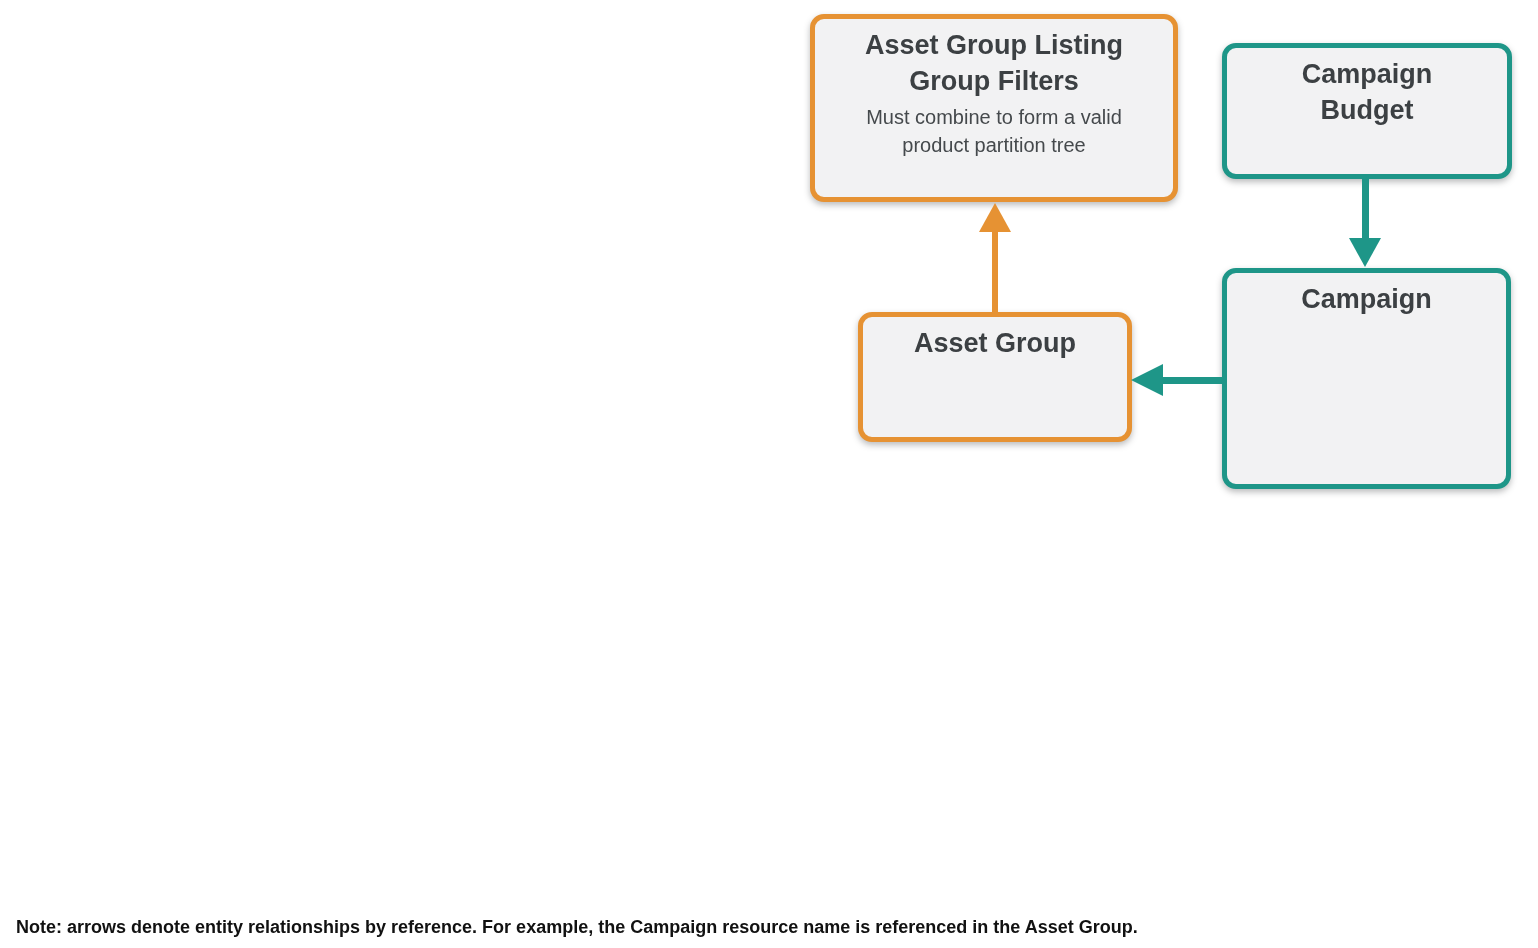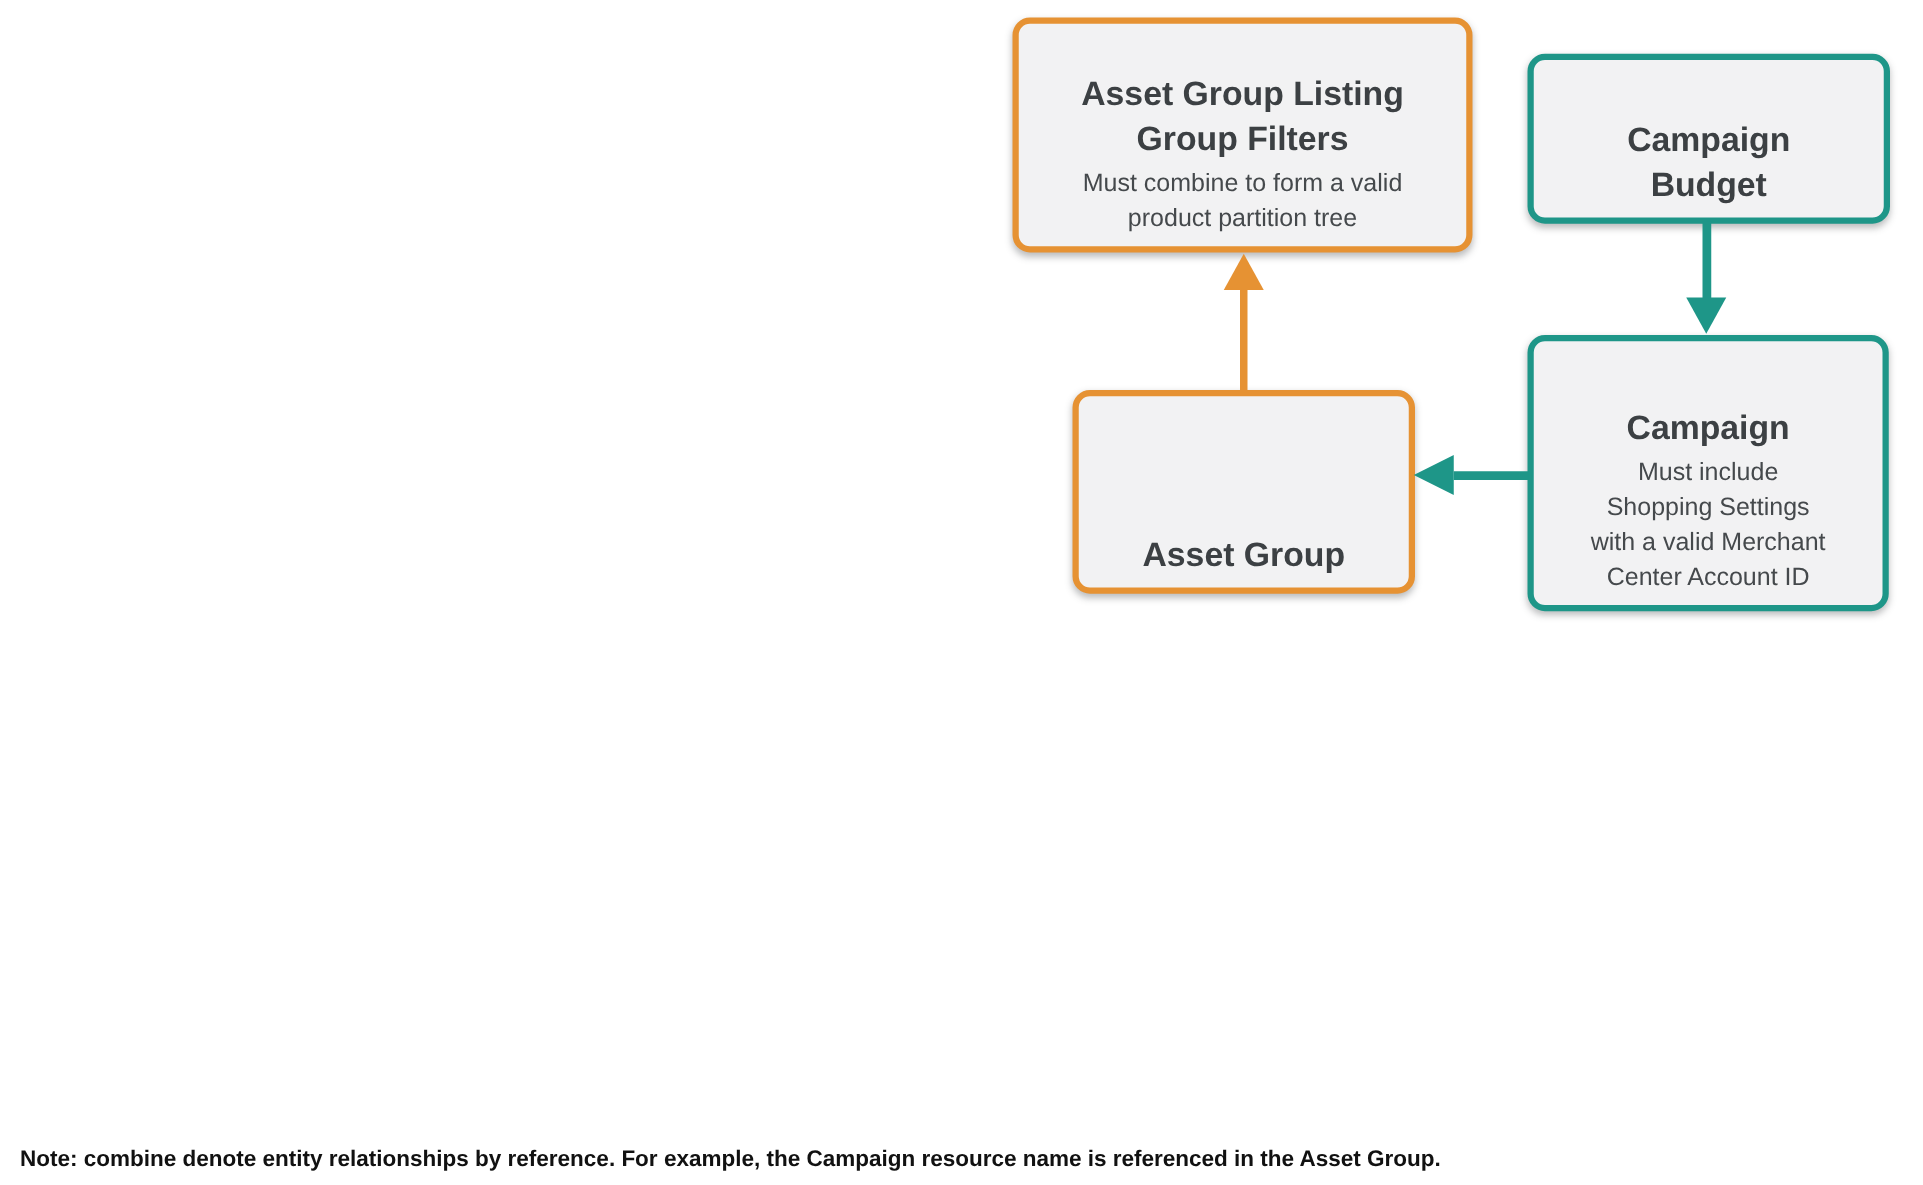--- a/index.html
+++ b/index.html
@@ -19,21 +19,21 @@
     position: absolute;
     box-sizing: border-box;
     background: var(--box_fill);
     border-width: 5px;
     border-style: solid;
     border-radius: 14px;
     box-shadow: 0 3px 6px rgba(60, 64, 67, 0.35);
     display: flex;
     flex-direction: column;
     align-items: center;
-    justify-content: flex-end;
+    justify-content: flex-start;
     text-align: center;
     padding: 8px 14px;
   }
   .node.accent-orange { border-color: var(--orange); }
   .node.accent-teal   { border-color: var(--teal); }
   .node-title {
     color: var(--title_text);
     font-size: 27px;
     font-weight: 700;
     line-height: 36px;
@@ -46,21 +46,21 @@
     line-height: 28px;
     white-space: pre-line;
     margin-top: 4px;
   }
   .node-subtitle:empty { display: none; }
 
   
   .pos-filters        { left: 810px;  top: 14px;  width: 368px; height: 188px; }
   .pos-campaign-budget{ left: 1222px; top: 43px;  width: 290px; height: 136px; }
   .pos-campaign       { left: 1222px; top: 268px; width: 289px; height: 221px; }
-  .pos-asset-group    { left: 858px;  top: 312px; width: 274px; height: 163px; }
+  .pos-asset-group    { left: 858px;  top: 312px; width: 274px; height: 130px; }
 
   
   .shaft { position: absolute; }
   .shaft.orange-bg { background: var(--orange); }
   .shaft.teal-bg   { background: var(--teal); }
   .head {
     position: absolute;
     width: 0;
     height: 0;
   }
@@ -113,35 +113,31 @@
   </div>
 
   <div class="node accent-teal pos-campaign-budget">
     <div class="node-title">Campaign
 Budget</div>
 
   </div>
 
   <div class="node accent-teal pos-campaign">
     <div class="node-title">Campaign</div>
-    <div class="node-subtitle">Must include
-Shopping Settings
-with a valid Merchant
-Center Account ID</div>
   </div>
 
   <div class="node accent-orange pos-asset-group">
     <div class="node-title">Asset Group</div>
 
   </div>
 
   <div class="shaft orange-bg a1-shaft"></div>
   <div class="head head-up a1-head"></div>
 
   <div class="shaft teal-bg a2-shaft"></div>
   <div class="head head-down a2-head"></div>
 
   <div class="shaft teal-bg a3-shaft"></div>
   <div class="head head-left a3-head"></div>
 
-  <div class="note">Note: combine denote entity relationships by reference. For example, the Campaign resource name is referenced in the Asset Group.</div>
+  <div class="note">Note: arrows denote entity relationships by reference. For example, the Campaign resource name is referenced in the Asset Group.</div>
 
 </div>
 
 </body></html>

